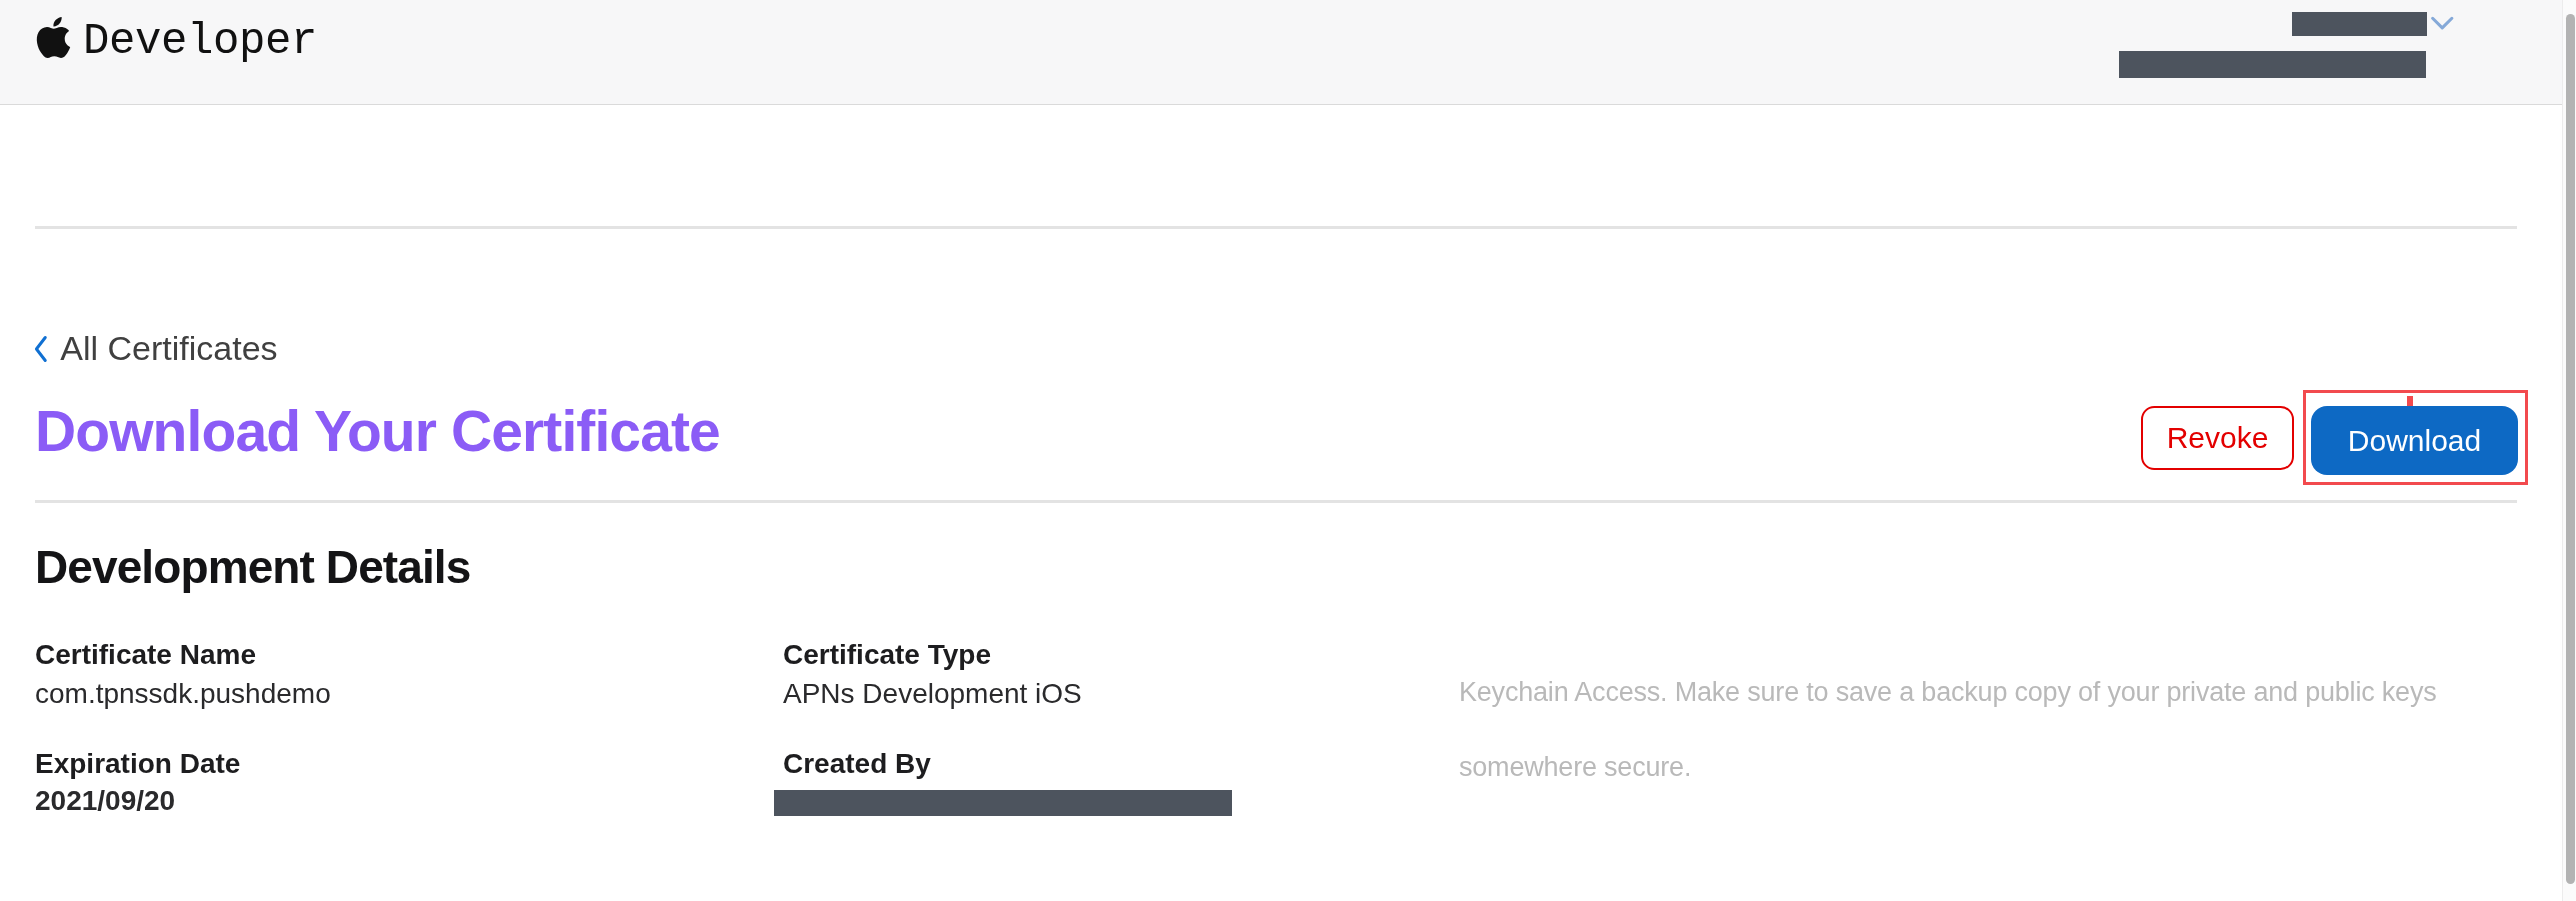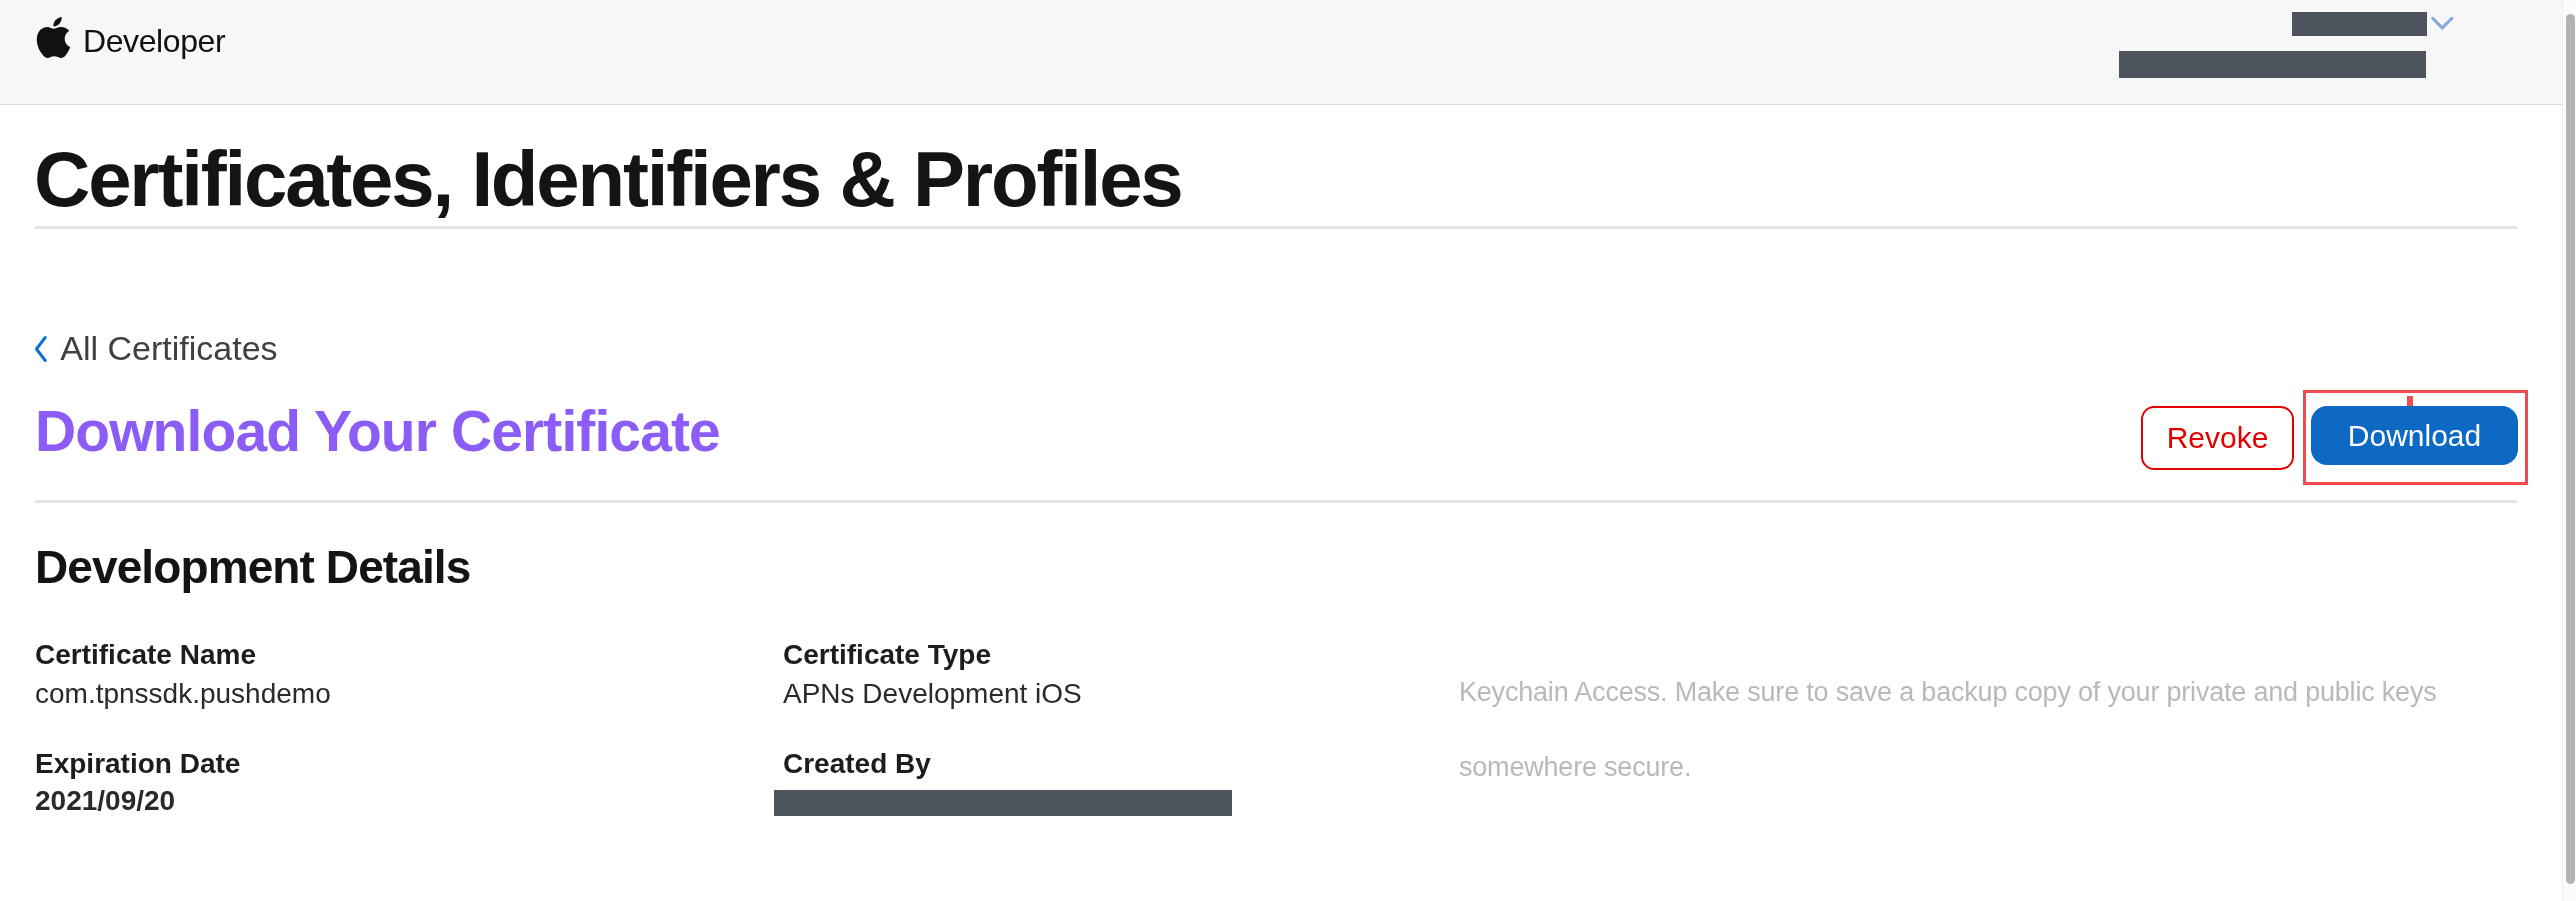--- a/index.html
+++ b/index.html
@@ -11,22 +11,22 @@
   .abs { position:absolute; }
 
   
   .nav {
     left:0; top:0; width:2576px; height:105px;
     background:#f7f7f8; border-bottom:1.8px solid #dadada;
   }
   .apple-logo { left:33px; top:14px; width:41px; height:47px; }
   .apple-logo svg { width:100%; height:100%; fill:#111111; }
   .brand {
-    left:83px; top:15px; font-size:32px; line-height:53px;
-    font-weight:500; letter-spacing:-0.4px; color:#111111;
+    left:83px; top:15px; font-size:44px; line-height:53px;
+    font-weight:500; letter-spacing:-0.4px; color:#111111;font-family:Liberation Mono, monospace;
   }
   .redact-bar { background:#4d545e; }
   .redact-1 { left:2292px; top:11.5px;  width:135px; height:24px; }
   .redact-2 { left:2119px; top:51px;  width:307px; height:27px; }
   .acct-chevron { left:2429px; top:13.3px; width:26.5px; height:21px; }
 
   
   .h1 {
     left:34px; top:137px; font-size:78px; line-height:85px;
     font-weight:700; letter-spacing:-2.2px; color:#141416; white-space:nowrap;
@@ -56,21 +56,21 @@
     left:2141px; top:406px; width:153px; height:64px;
     background:#ffffff; border:2.7px solid #e30000; border-radius:13.3px;
     color:#e30000;
   }
   .annotation-box {
     left:2303px; top:390px; width:225px; height:95px;
     border:3.5px solid #f24a4e; background:transparent; pointer-events:none;
   }
   .annotation-tick { left:2407px; top:396px; width:6.2px; height:9.7px; background:#f24a4e; pointer-events:none; }
   .btn-download {
-    left:2311px; top:406px; width:207px; height:59px;
+    left:2311px; top:406px; width:207px; height:69px;
     background:#0d69c4; border:none; border-radius:16px; color:#ffffff;
   }
 
   
   .h3 {
     left:35px; top:542px; font-size:46px; line-height:51px;
     font-weight:700; letter-spacing:-0.9px; color:#141416; white-space:nowrap;
   }
   .field-label {
     font-size:28px; line-height:34px; font-weight:600; color:#1d1d1f; white-space:nowrap;
@@ -125,21 +125,20 @@
 
     <span class="abs redact-bar redact-1"></span>
     <span class="abs acct-chevron">
       <svg viewBox="0 0 30 24" width="26.5" height="21">
         <polyline points="4,6 15,17 26,6" fill="none" stroke="#85a9d8" stroke-width="3.5" stroke-linecap="round" stroke-linejoin="round"></polyline>
       </svg>
     </span>
     <span class="abs redact-bar redact-2"></span>
   </header>
 
-  <h1 class="abs h1">Certificates, Identifiers &amp; Profiles</h1>
   <div class="abs divider divider-1"></div>
 
   <a class="abs breadcrumb">
     <svg viewBox="0 0 20 34" width="17.7" height="30">
       <polyline points="15,4 5,17 15,30" fill="none" stroke="#1070d2" stroke-width="3.4" stroke-linecap="round" stroke-linejoin="round"></polyline>
     </svg>
     <span>All Certificates</span>
   </a>
 
   <h2 class="abs h2">Download Your Certificate</h2>

